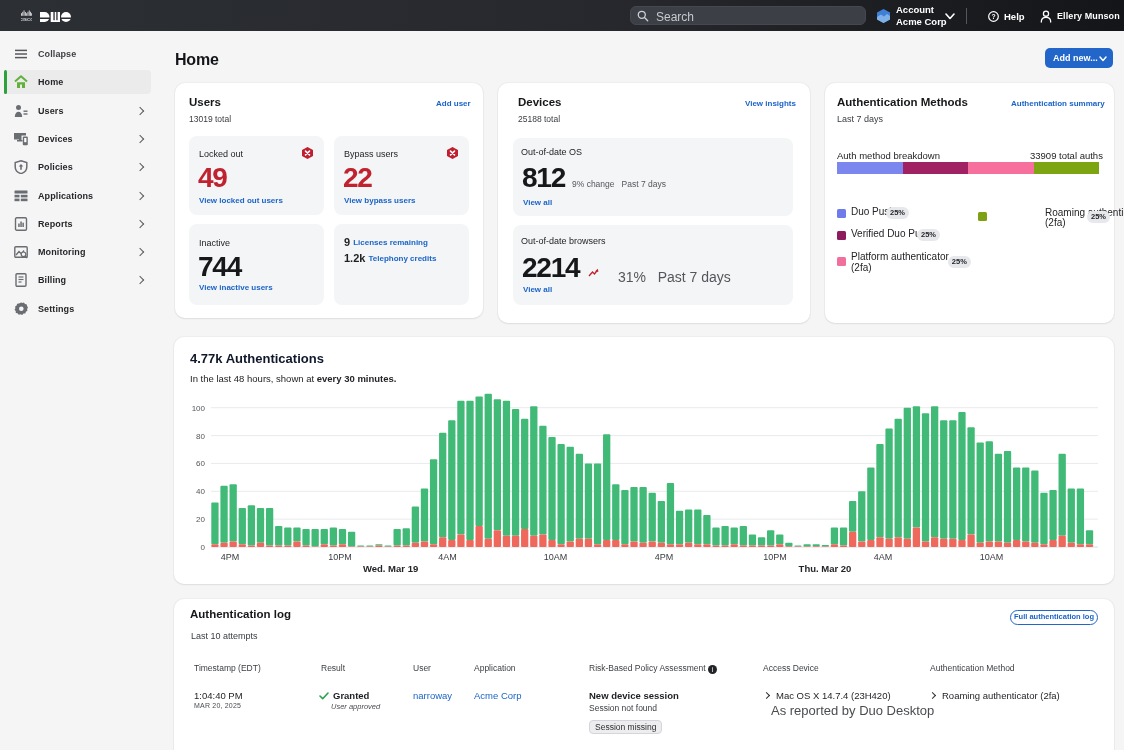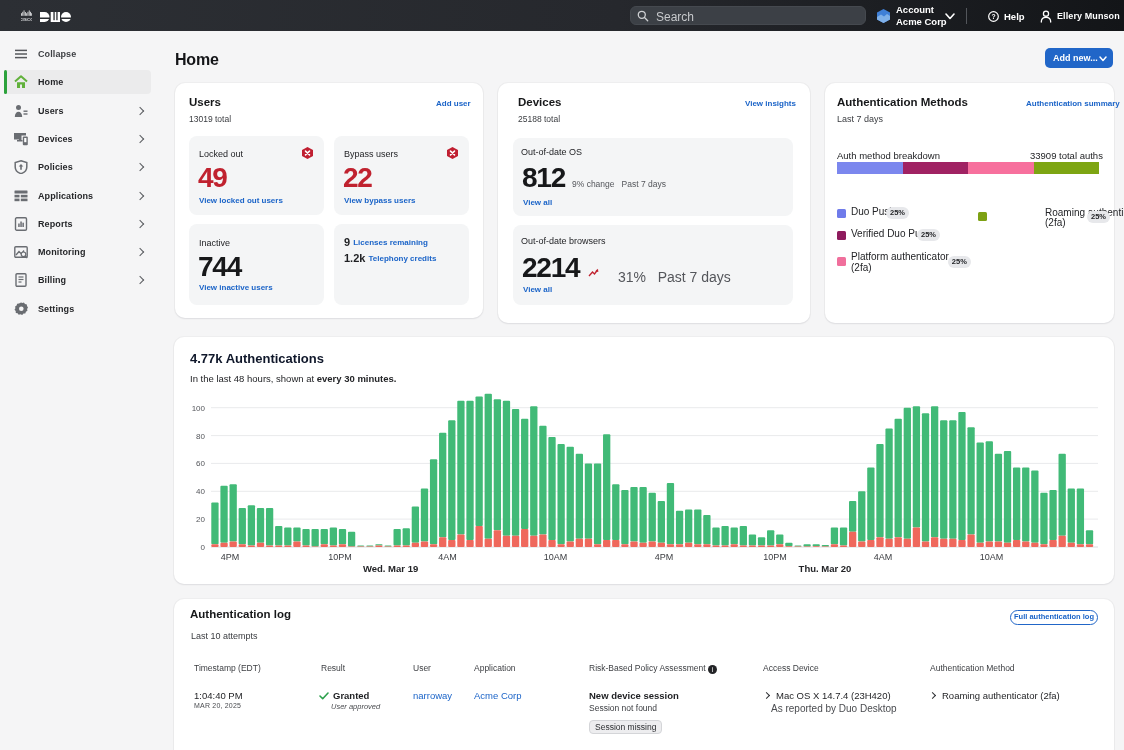--- a/index.html
+++ b/index.html
@@ -272,21 +272,21 @@
   <svg class="abs" style="left:90px;top:185px;" width="11" height="9" viewBox="0 0 11 9">
       <path d="M1,8 L4.5,4 L6.5,6 L9.5,2" fill="none" stroke="#c0222f" stroke-width="1.3"></path>
       <path d="M10,0.8 L10.3,4 L7.2,3.2 Z" fill="#c0222f"></path>
     </svg>
   <div class="abs" style="left:120px;top:186px;font-size:14px;color:#54565b;">31%&nbsp;&nbsp; Past 7 days</div>
   <div class="viewlink" style="left:25px;top:201.5px;">View all</div>
 </div>
 
 <div class="card" style="left:825px;top:83px;width:289px;height:240px;">
   <div class="abs ctitle" style="left:12px;top:13px;">Authentication Methods</div>
-  <div class="abs clink" style="left:186px;top:16px;margin-left:15px;">Authentication summary</div>
+  <div class="abs clink" style="left:186px;top:16px;">Authentication summary</div>
   <div class="total" style="left:12px;top:31px;font-size:9px;">Last 7 days</div>
   <div class="abs" style="left:12px;top:67px;font-size:9.5px;color:#232427;">Auth method breakdown</div>
   <div class="abs" style="left:205px;top:67px;font-size:9.5px;color:#232427;">33909 total auths</div>
   <div class="abs" style="left:12px;top:79px;width:262px;height:12px;display:flex;">
     <div style="width:25%;background:#7b87ee;"></div>
       <div style="width:25%;background:#a02263;"></div>
     <div style="width:25%;background:#f7709d;"></div>
       <div style="width:25%;background:#7da512;"></div>
   </div>
 
@@ -553,16 +553,16 @@
   <div class="tdsmall" style="left:157px;top:103px;font-style:italic;">User approved</div>
 
   <div class="td tlink" style="left:239px;top:91px;">narroway</div>
   <div class="td tlink" style="left:300px;top:91px;">Acme Corp</div>
 
   <div class="td" style="left:415px;top:91px;font-weight:bold;">New device session</div>
   <div class="td" style="left:415px;top:104px;font-size:8.5px;color:#3a3c40;">Session not found</div>
   <div class="abs" style="left:415px;top:121px;height:14px;background:#ededef;border:1px solid #d4d5d8;border-radius:4px;font-size:8.5px;color:#2b2d30;line-height:12px;padding:0 5px;">Session missing</div>
 
   <div class="td" style="left:590px;top:91px;"><span class="chev2"></span>Mac OS X 14.7.4 (23H420)</div>
-  <div class="tdsmall" style="left:597px;top:104px;font-size:10px;">As reported by Duo Desktop</div>
+  <div class="tdsmall" style="left:597px;top:104px;font-size:13px;">As reported by Duo Desktop</div>
 
   <div class="td" style="left:756px;top:91px;"><span class="chev2"></span>Roaming authenticator (2fa)</div>
 </div>
 
 </body></html>

